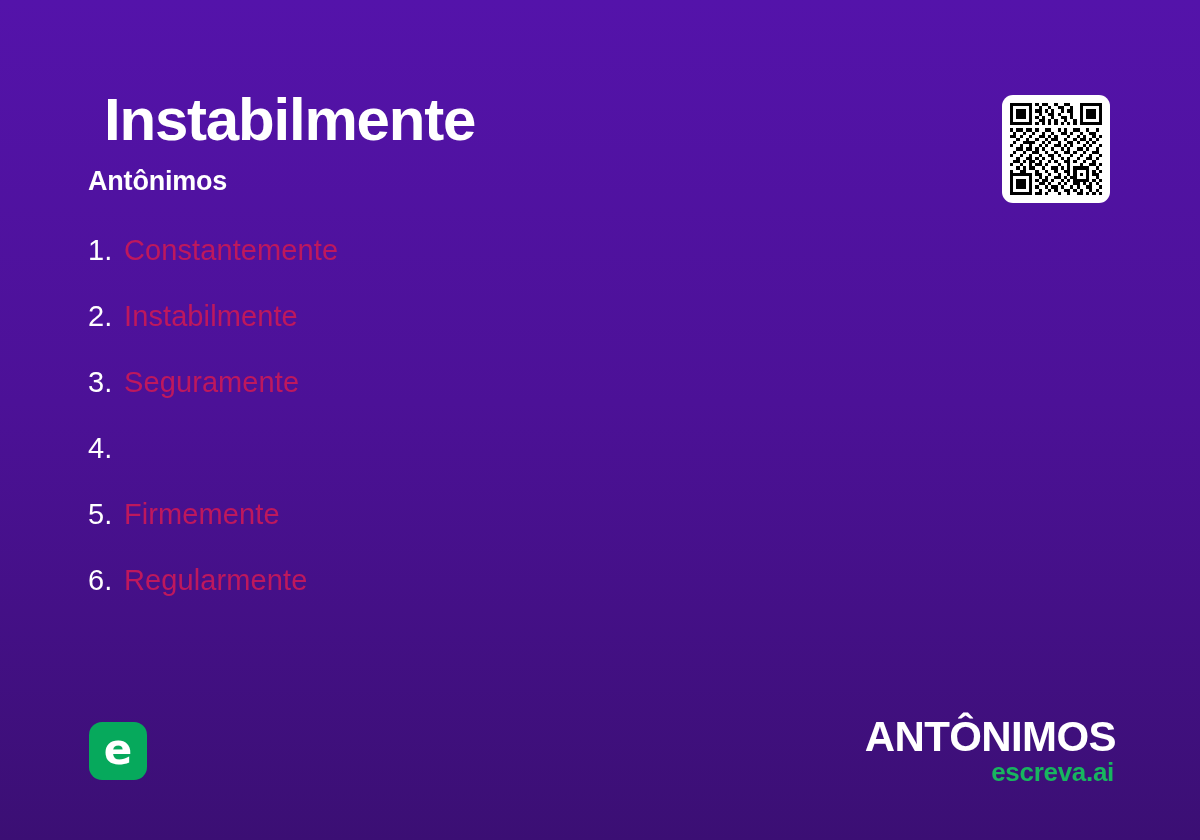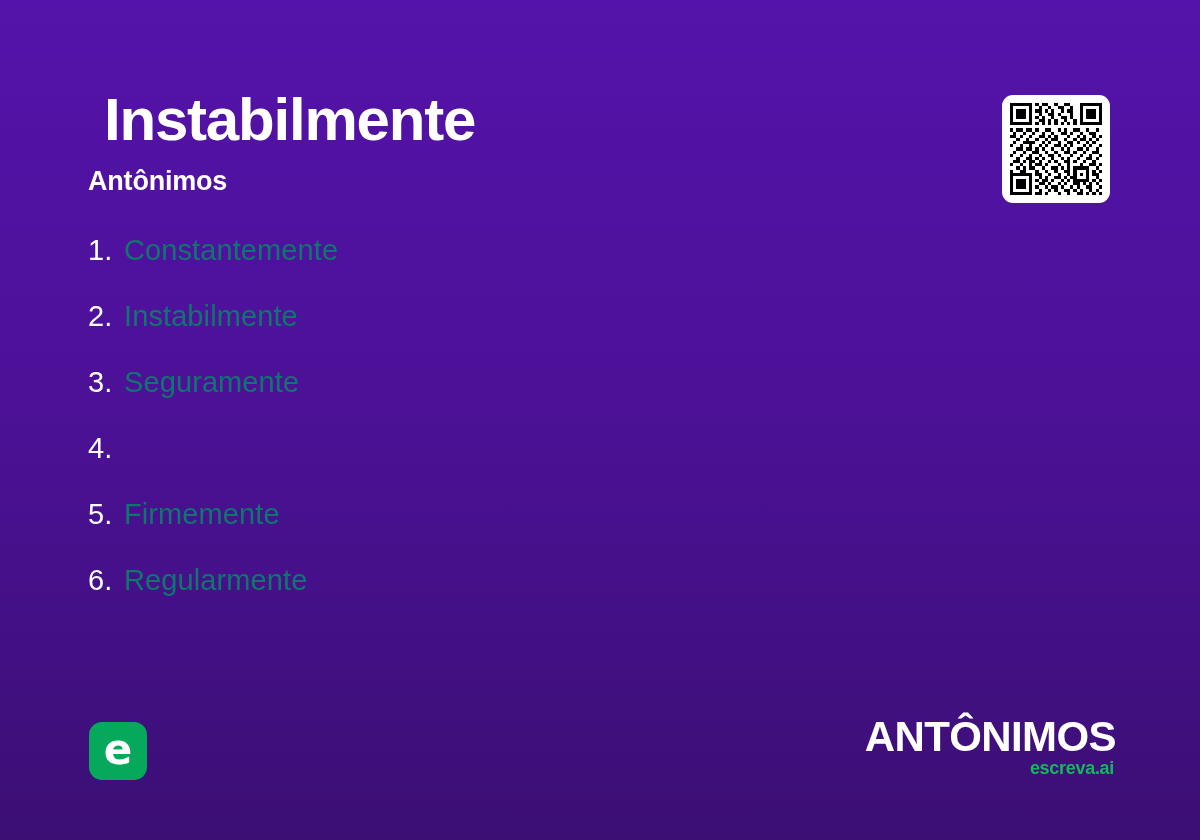--- a/index.html
+++ b/index.html
@@ -55,21 +55,21 @@
     font-size:29px;
     font-weight:400;
     letter-spacing:0.1px;
     line-height:1.0;
   }
   .item-index {
     width:36px;
     flex:0 0 36px;
     color:#ffffff;
   }
-  .item-label { color:#0f766e; }
+  .item-label { color:#be185d; }
 
   
   .qr-card {
     position:absolute;
     left:1002px;
     top:95px;
     width:108px;
     height:108px;
     background:#ffffff;
     border-radius:11px;
@@ -108,21 +108,21 @@
   }
   .footer-logo-main {
     font-size:42px;
     font-weight:700;
     color:#ffffff;
     letter-spacing:-0.6px;
     display:block;
     line-height:0.92;
   }
   .footer-logo-sub {
-    font-size:18px;
+    font-size:26px;
     font-weight:700;
     color:#18B55F;
     letter-spacing:-0.3px;
     display:block;
     margin-top:2px;
     margin-right:2px;
   }
 </style>
 </head>
 <body>

